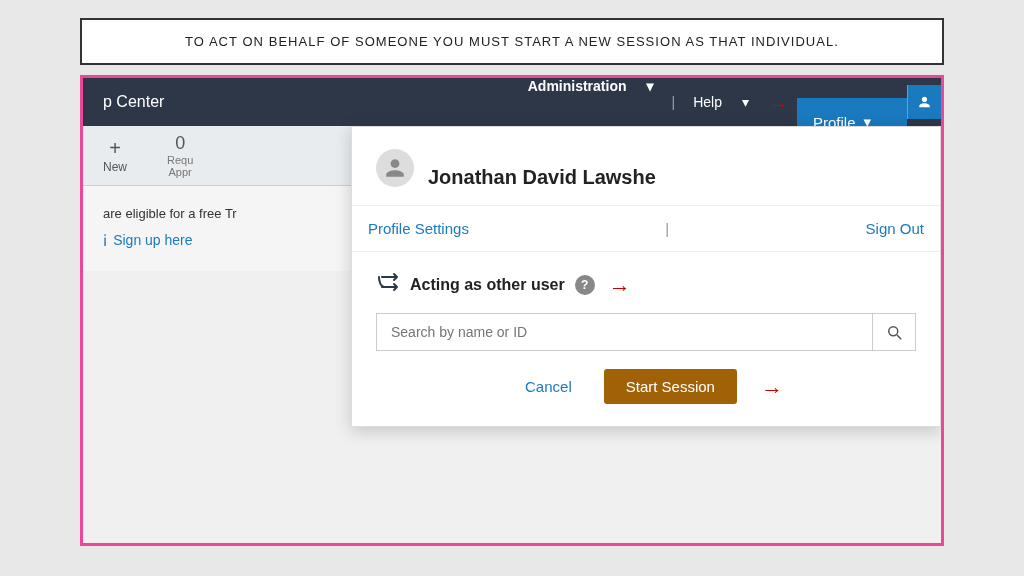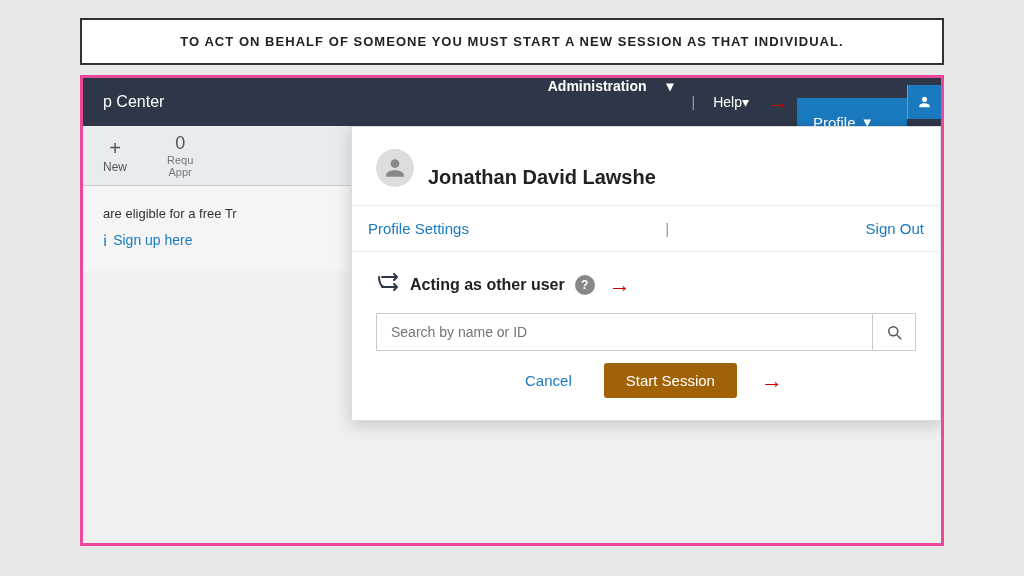--- a/index.html
+++ b/index.html
@@ -16,21 +16,21 @@
     .notice-banner {
       position: absolute;
       top: 18px;
       left: 80px;
       right: 80px;
       border: 2px solid #333;
       background: #fff;
       padding: 14px 20px;
       text-align: center;
       font-size: 13px;
-      font-weight: 700;
+      font-weight: 400;
       letter-spacing: 0.08em;
       color: #222;
       z-index: 10;
     }
 
     
     .app-window {
       position: absolute;
       top: 75px;
       left: 80px;
@@ -83,21 +83,21 @@
     }
 
     .nav-help {
       color: #fff;
       font-size: 14px;
       padding: 0 18px;
       height: 100%;
       display: flex;
       align-items: center;
       cursor: pointer;
-      gap: 0;
+      gap: 20px;
     }
 
     .profile-btn {
       background: #1a7abf;
       height: 100%;
       display: flex;
       align-items: center;
       padding: 0 16px;
       gap: 8px;
       cursor: pointer;
@@ -282,21 +282,21 @@
       color: #cc0000;
       font-size: 22px;
       font-weight: bold;
       margin-left: 4px;
     }
 
     .search-row {
       display: flex;
       align-items: center;
       gap: 0;
-      margin-bottom: 12px;
+      margin-bottom: 18px;
     }
 
     .search-input {
       flex: 1;
       border: 1px solid #ccc;
       border-right: none;
       padding: 8px 14px;
       font-size: 14px;
       color: #999;
       outline: none;

